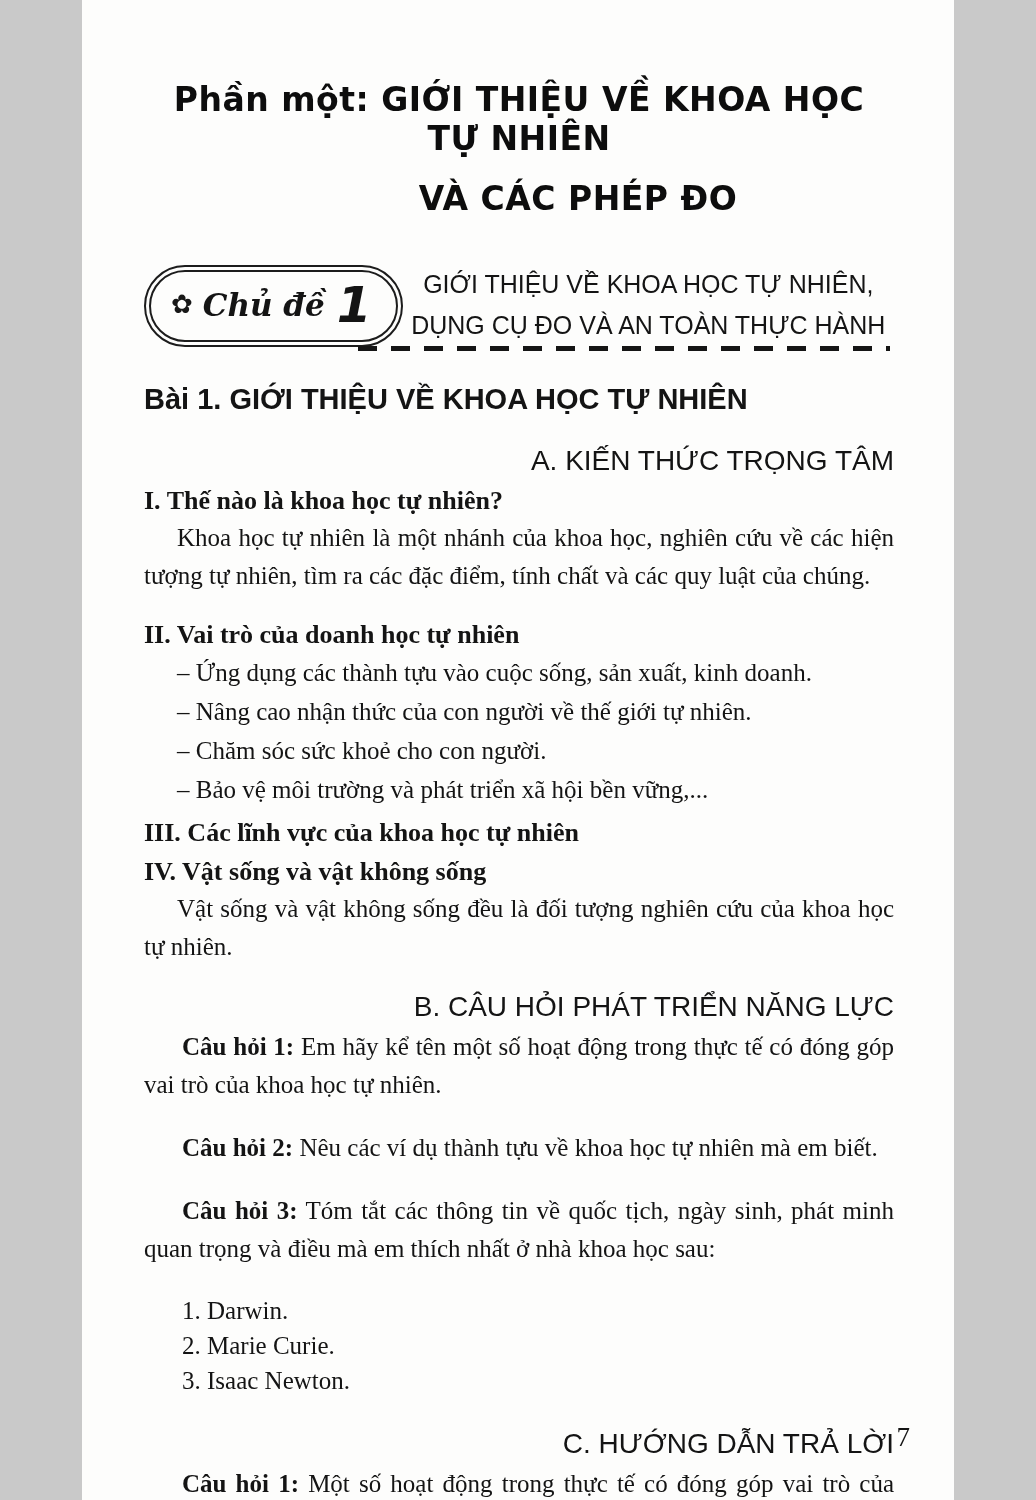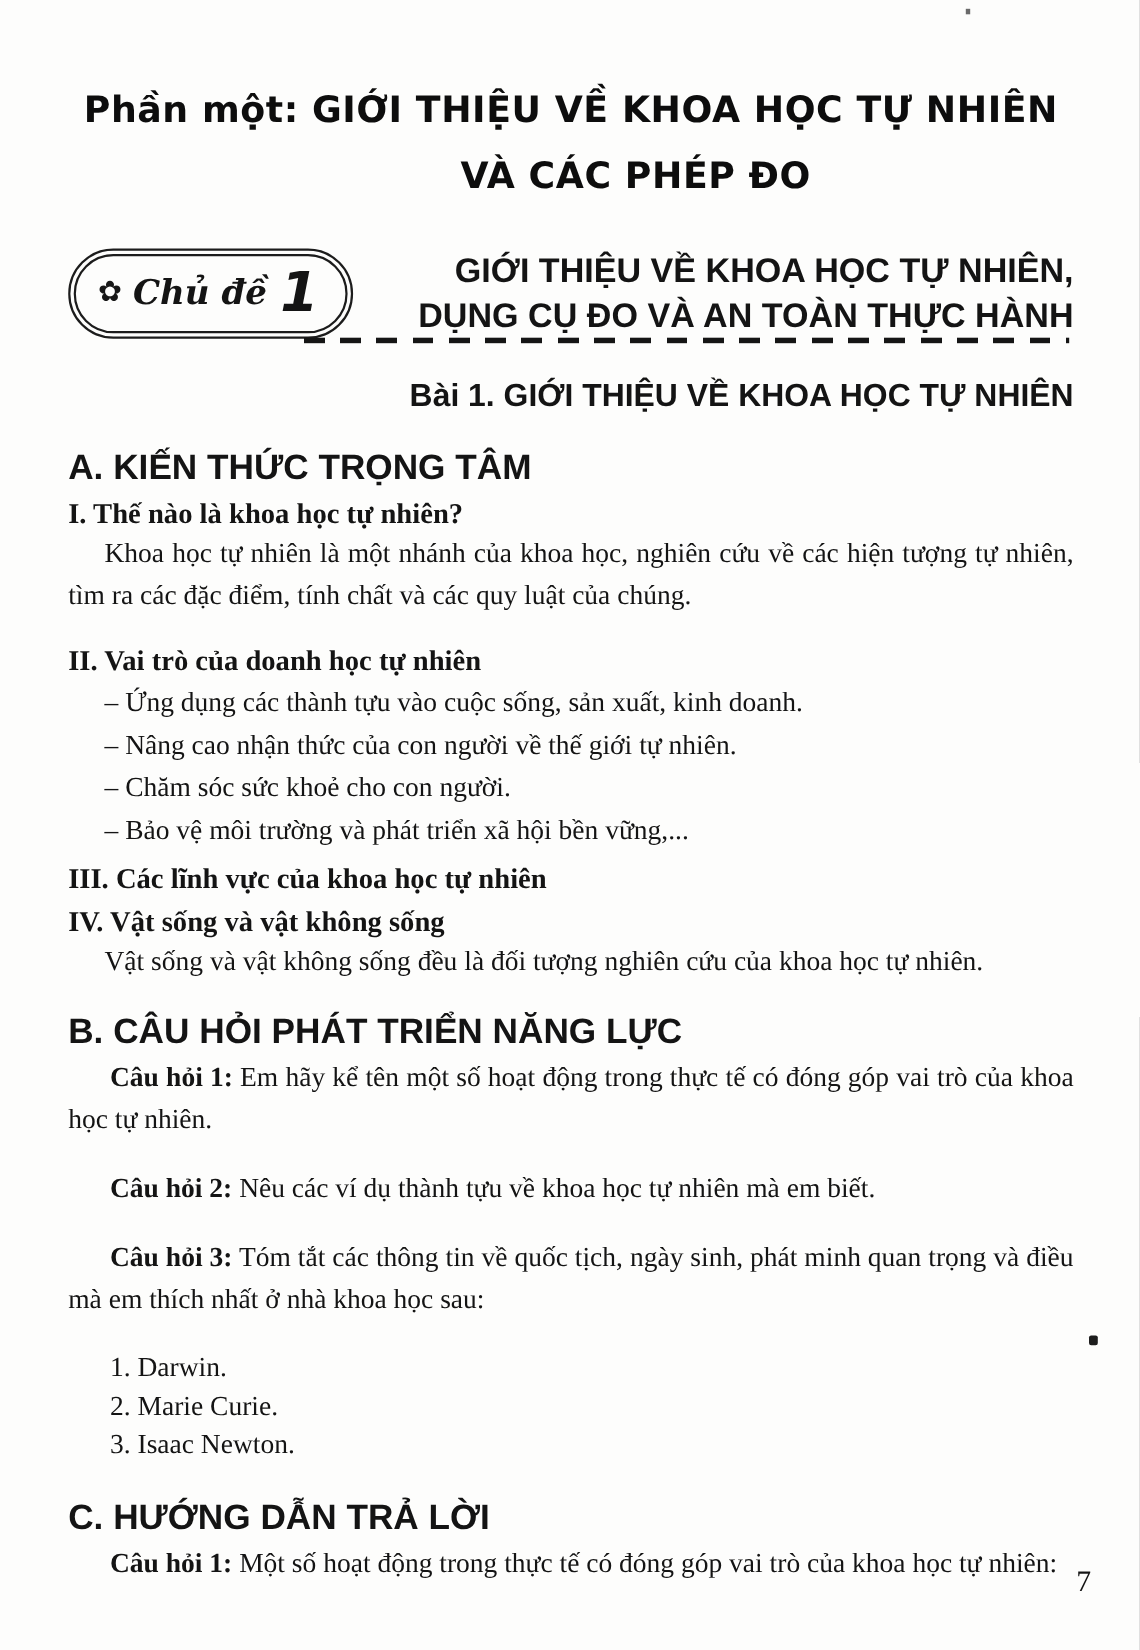--- a/index.html
+++ b/index.html
@@ -1,18 +1,18 @@
 <!DOCTYPE html>
 <html><head>
 <meta charset="utf-8">
 <style>
   html,body { margin:0; padding:0; background:#c9c9c9; }
   .page {
     position:relative;
-    width:1036px; height:1500px;
+    width:872px; height:1500px;
     margin:0 auto;
     background:#fdfdfc;
     color:#141414;
     font-family:"Liberation Serif","DejaVu Serif",serif;
     overflow:hidden;
     box-sizing:border-box;
   }
   .content { padding:80px 60px 0 62px; box-sizing:border-box; }
 
   
@@ -48,40 +48,40 @@
     font-style:italic; font-weight:bold;
     font-size:31px; line-height:1; white-space:nowrap;
   }
   .badge-number {
     font-family:"DejaVu Sans","Liberation Sans",sans-serif;
     font-style:italic; font-weight:bold;
     font-size:50px; line-height:0.85; margin-left:2px;
   }
   .topic-heading {
     flex:1;
-    text-align:right;
+    text-align:center;
     font-family:"Liberation Sans","DejaVu Sans",sans-serif;
-    font-weight:bold;
-    font-size:31px; line-height:41px;
+    font-weight:normal;
+    font-size:25px; line-height:41px;
     padding-top:4px;
   }
   .dash-line {
     position:absolute; left:214px; right:4px; bottom:1px; height:5px;
     background:repeating-linear-gradient(90deg,#151515 0 19px,transparent 19px 33px);
   }
 
   
   .lesson-title {
-    text-align:right; margin-top:31px;
+    text-align:left; margin-top:31px;
     font-family:"Liberation Sans","DejaVu Sans",sans-serif;
     font-weight:bold; font-size:29px;
   }
   .sec-heading {
     font-family:"Liberation Sans","DejaVu Sans",sans-serif;
-    font-weight:bold; font-size:32px;
+    font-weight:normal; font-size:28px;text-align:right;
   }
   .sec-a { margin-top:29px; }
   .sec-b { margin-top:24px; }
   .sec-c { margin-top:30px; }
 
   .sub-heading { font-weight:bold; font-size:26px; margin-top:9px; }
 
   .para {
     font-size:25px; line-height:38px;
     text-align:justify; text-indent:33px;

